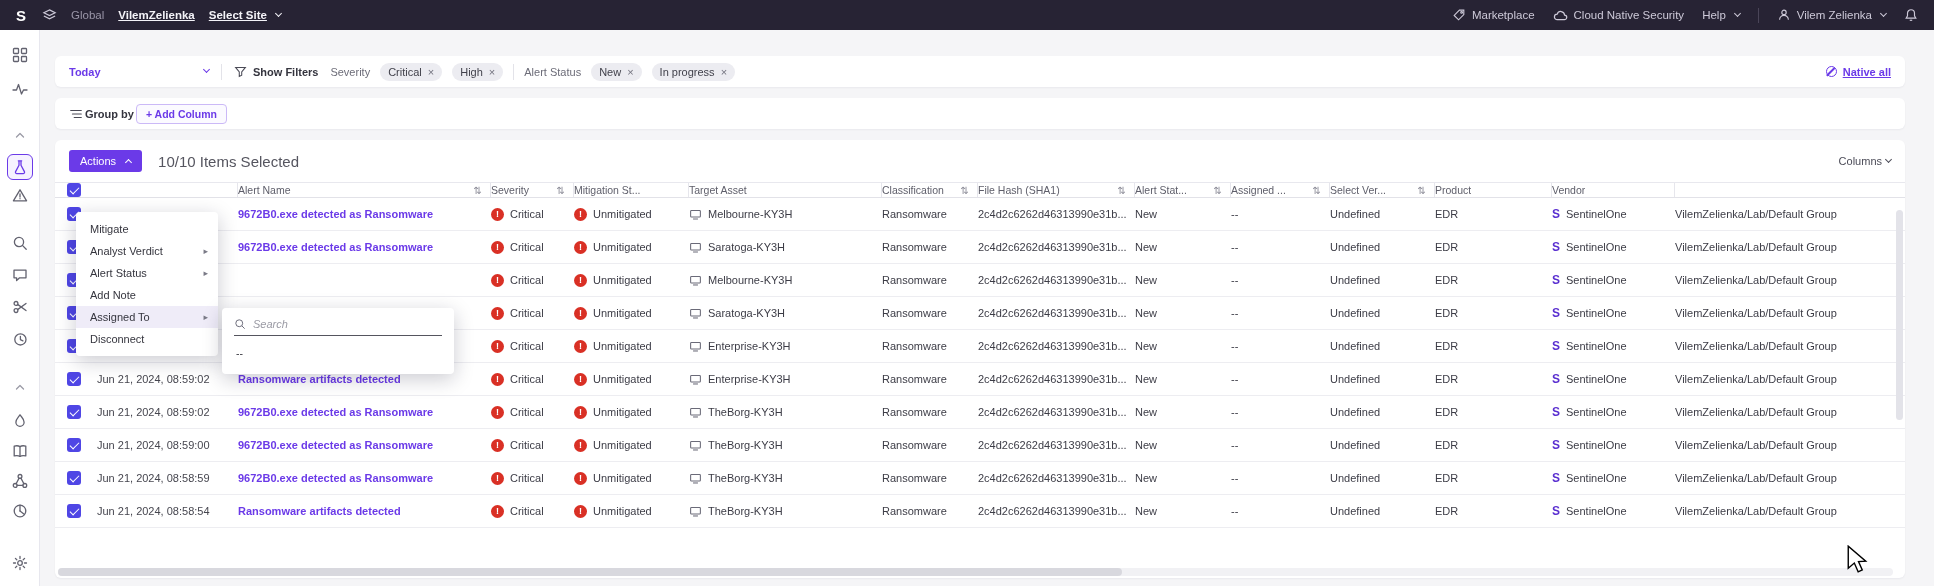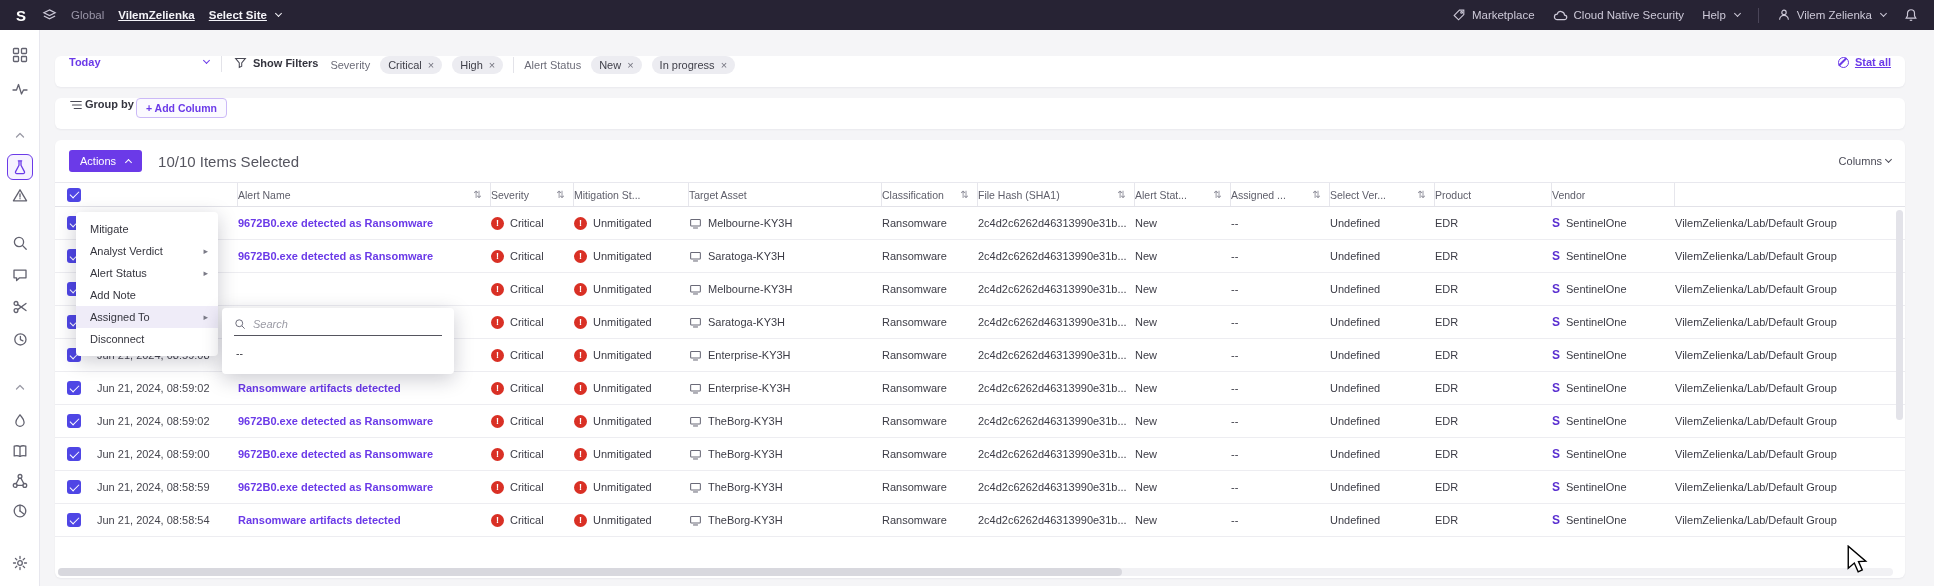--- a/index.html
+++ b/index.html
@@ -26,21 +26,21 @@
   .snav.active svg{stroke:#6b3ae8}
   .snav.small svg{stroke:#9b9ba6}
   .s-bottom{margin-top:auto;margin-bottom:10px}
 
   
   .main{position:absolute;left:40px;top:30px;right:0;bottom:0;padding:16px 29px 0 15px;display:flex;flex-direction:column}
   .titlerow{display:flex;align-items:flex-end;gap:30px;height:30px;padding-left:2px}
   .ptitle{font-size:13.5px;font-weight:700;color:#17171f;letter-spacing:.4px;padding-bottom:8px}
   .ptab{font-size:11.5px;font-weight:600;color:#6b3ae8;padding-bottom:6px;border-bottom:2.5px solid #6b3ae8;cursor:pointer}
 
-  .bar{background:#fff;border-radius:6px;box-shadow:0 1px 2px rgba(25,25,50,.05);display:flex;align-items:flex-start;padding:0 14px;font-size:11px}
+  .bar{background:#fff;border-radius:6px;box-shadow:0 1px 2px rgba(25,25,50,.05);display:flex;align-items:center;padding:0 14px;font-size:11px}
   .filterbar{height:31px;margin-top:10px;gap:12px}
   .daterange{width:140px;display:flex;align-items:center;justify-content:space-between;color:#6b3ae8;font-weight:600;cursor:pointer}
   .vdiv{width:1px;height:16px;background:#e3e3e9;flex:none}
   .showfilters{display:flex;align-items:center;gap:6px;color:#34343e;font-weight:600;cursor:pointer}
   .showfilters svg{stroke:#4a4a56;fill:none;stroke-width:1.3}
   #filter-groups{display:flex;align-items:center;gap:10px}
   .flabel{color:#6c6c78}
   .chip{background:#ececf1;border-radius:10px;padding:3px 8px;display:inline-flex;align-items:center;gap:6px;color:#41414b;cursor:pointer;white-space:nowrap}
   .chipx{color:#73737f;font-size:11px;cursor:pointer}
   .spacer{flex:1}
@@ -54,21 +54,21 @@
   .addcol{color:#6b3ae8;border:1px solid #cbb9f7;background:#fbfaff;border-radius:4px;padding:3px 9px;font-size:10.5px;font-weight:600;cursor:pointer;white-space:nowrap}
 
   
   .card{background:#fff;border-radius:6px;box-shadow:0 1px 2px rgba(25,25,50,.05);margin-top:11px;flex:1;margin-bottom:8px;position:relative;display:flex;flex-direction:column;overflow:hidden}
   .toolbar{height:42px;display:flex;align-items:center;padding:0 14px;gap:16px}
   .actions-btn{background:#6b3ae8;color:#fff;font-size:11px;font-weight:400;border:none;border-radius:3px;padding:5px 11px;display:inline-flex;align-items:center;gap:7px;cursor:pointer}
   .selcount{color:#55555f;font-size:15px}
   .columns-btn{margin-left:auto;color:#4c4c58;font-size:11px;display:flex;align-items:center;gap:1px;cursor:pointer}
 
   .hrow,.trow{display:grid;grid-template-columns:30px 141px 253px 83px 115px 193px 96px 157px 96px 99px 105px 117px 123px minmax(0,1fr);padding-left:12px;align-items:center}
-  .hrow{height:25px;border-top:1px solid #e8e8ee;border-bottom:1px solid #e2e2e8;font-size:10.5px;color:#5e5e6a}
+  .hrow{height:16px;border-top:1px solid #e8e8ee;border-bottom:1px solid #e2e2e8;font-size:10.5px;color:#5e5e6a}
   .hcell{height:100%;display:flex;align-items:center;gap:4px;padding-right:6px;border-right:1px solid #e6e6ec;overflow:hidden;cursor:pointer}
   .hcell.c0{border-right:none;cursor:default}
   .hlab{white-space:nowrap;overflow:hidden;text-overflow:ellipsis}
   .sort{color:#8a8a96;font-size:10px;margin-left:auto;padding-right:2px;cursor:pointer}
   .trow{height:33px;border-bottom:1px solid #ededf1}
   .cell{padding-right:10px;white-space:nowrap;overflow:hidden;text-overflow:ellipsis;display:flex;align-items:center;gap:6px;font-size:11px;color:#3c3c46}
   .cell.dim{color:#46464f}
   .alink{color:#6b3ae8;font-weight:600;cursor:pointer;white-space:nowrap;overflow:hidden;text-overflow:ellipsis}
   .cb{width:14px;height:14px;border-radius:3px;background:#4f46e5;position:relative;display:inline-block;cursor:pointer;flex:none}
   .cb:after{content:"";position:absolute;left:4.5px;top:1.5px;width:4px;height:8px;border-right:1.8px solid #fff;border-bottom:1.8px solid #fff;transform:rotate(45deg)}
@@ -279,21 +279,21 @@
           <span class="chipx">×</span>
         </span>
         <span class="chip">
           <span>In progress</span>
           <span class="chipx">×</span>
         </span>
       </div>
     <span class="spacer"></span>
     <span class="clearall">
       <span class="noico"></span>
-      <span>Stat all</span>
+      <span>Native all</span>
     </span>
   </div>
 
   <div class="bar groupbar">
     <svg width="14" height="14" viewBox="0 0 16 16">
         <line x1="2" y1="4" x2="14" y2="4"></line>
         <line x1="4" y1="8" x2="14" y2="8"></line>
         <line x1="6" y1="12" x2="14" y2="12"></line>
       </svg>
     <span class="grouplabel">Group by</span>

